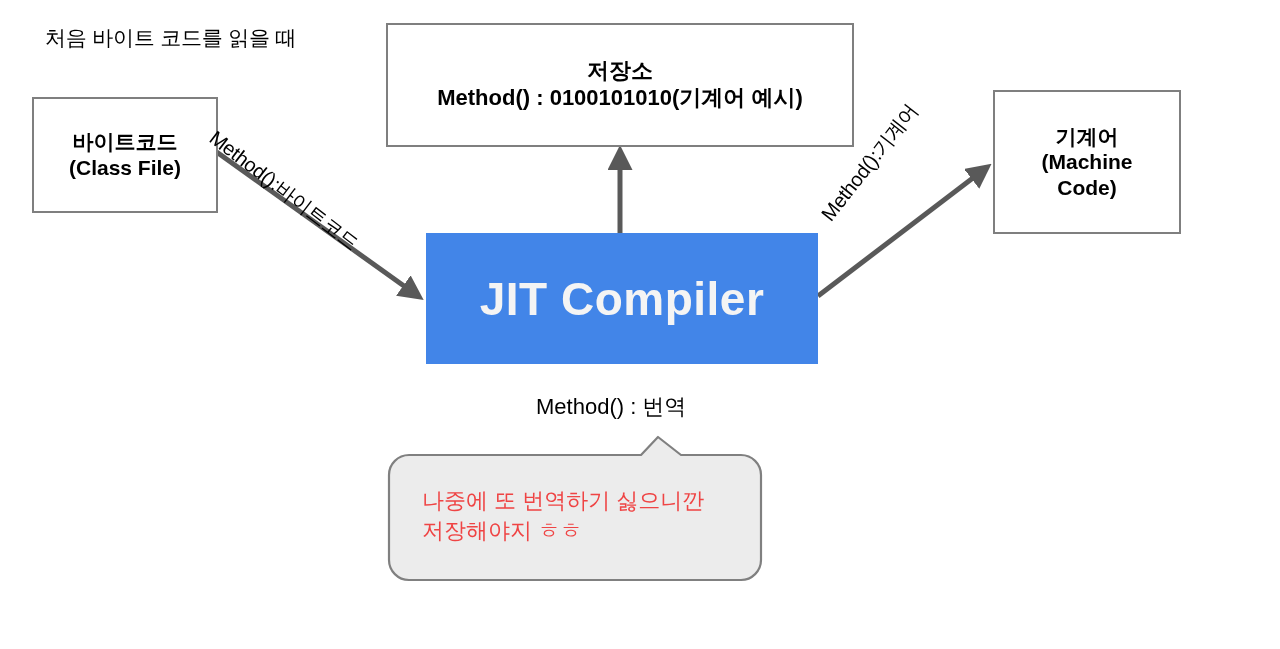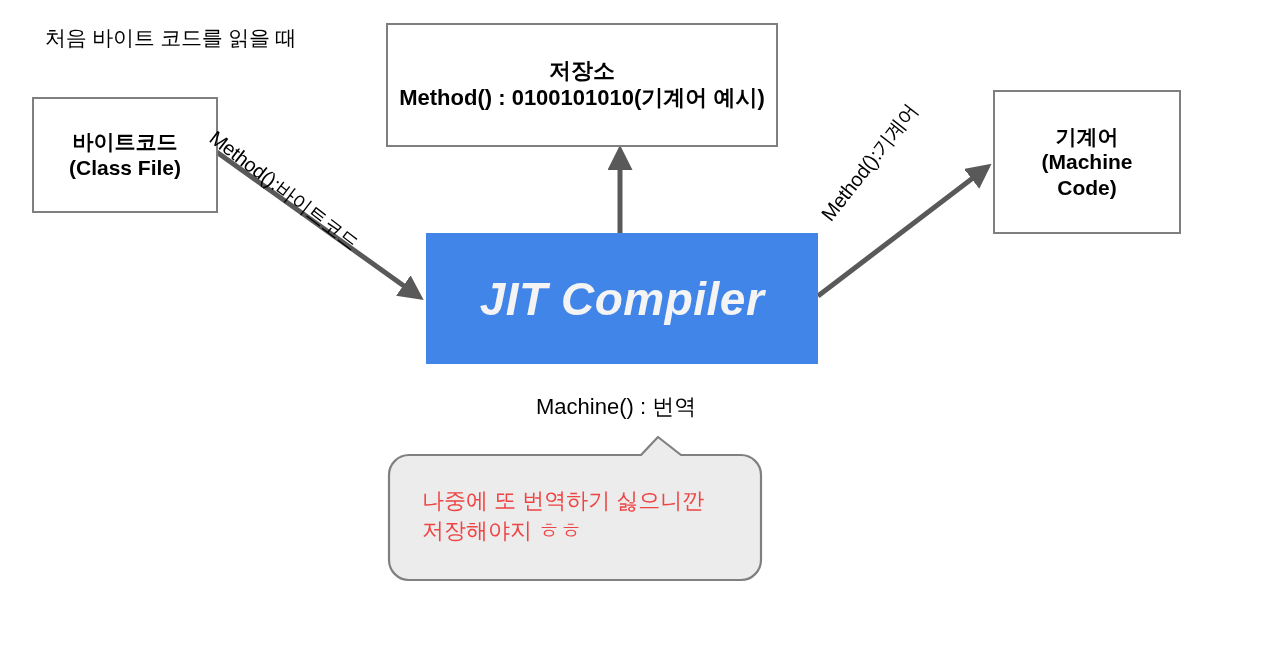--- a/index.html
+++ b/index.html
@@ -48,38 +48,37 @@
   }
 
   
   #bytecode-box {
     left: 32px; top: 97px; width: 186px; height: 116px;
     font-size: 21px;
   }
 
   
   #storage-box {
-    left: 386px; top: 23px; width: 392px; height: 124px;
+    left: 386px; top: 23px; width: 468px; height: 124px;
     font-size: 22px;
   }
 
   
   #machinecode-box {
     left: 993px; top: 90px; width: 188px; height: 144px;
     font-size: 21px;
   }
 
   
   #jit-box {
     left: 426px; top: 233px; width: 392px; height: 131px;
     background: #4285e8;
     color: #f4f4f4;
     font-size: 46px;
     font-weight: bold;
-    font-style: italic;
     letter-spacing: 0.5px;
   }
 
   
   #arrows {
     position: absolute;
     left: 0; top: 0;
     width: 1280px; height: 649px;
     pointer-events: none;
   }
@@ -166,21 +165,21 @@
   </div>
 
   <div class="node" id="jit-box">
     <span>JIT Compiler</span>
   </div>
 
   <div class="edge-label" id="label-bytecode">Method():바이트코드</div>
 
   <div class="edge-label" id="label-machine">Method():기계어</div>
 
-  <div id="label-translate">Machine() : 번역</div>
+  <div id="label-translate">Method() : 번역</div>
 
   <div id="callout">
     <svg width="378" height="152" viewBox="0 0 378 152" xmlns="http://www.w3.org/2000/svg">
       <path d="M 23 23
                L 255 23
                L 272 5
                L 295 23
                L 355 23
                A 20 20 0 0 1 375 43
                L 375 128

